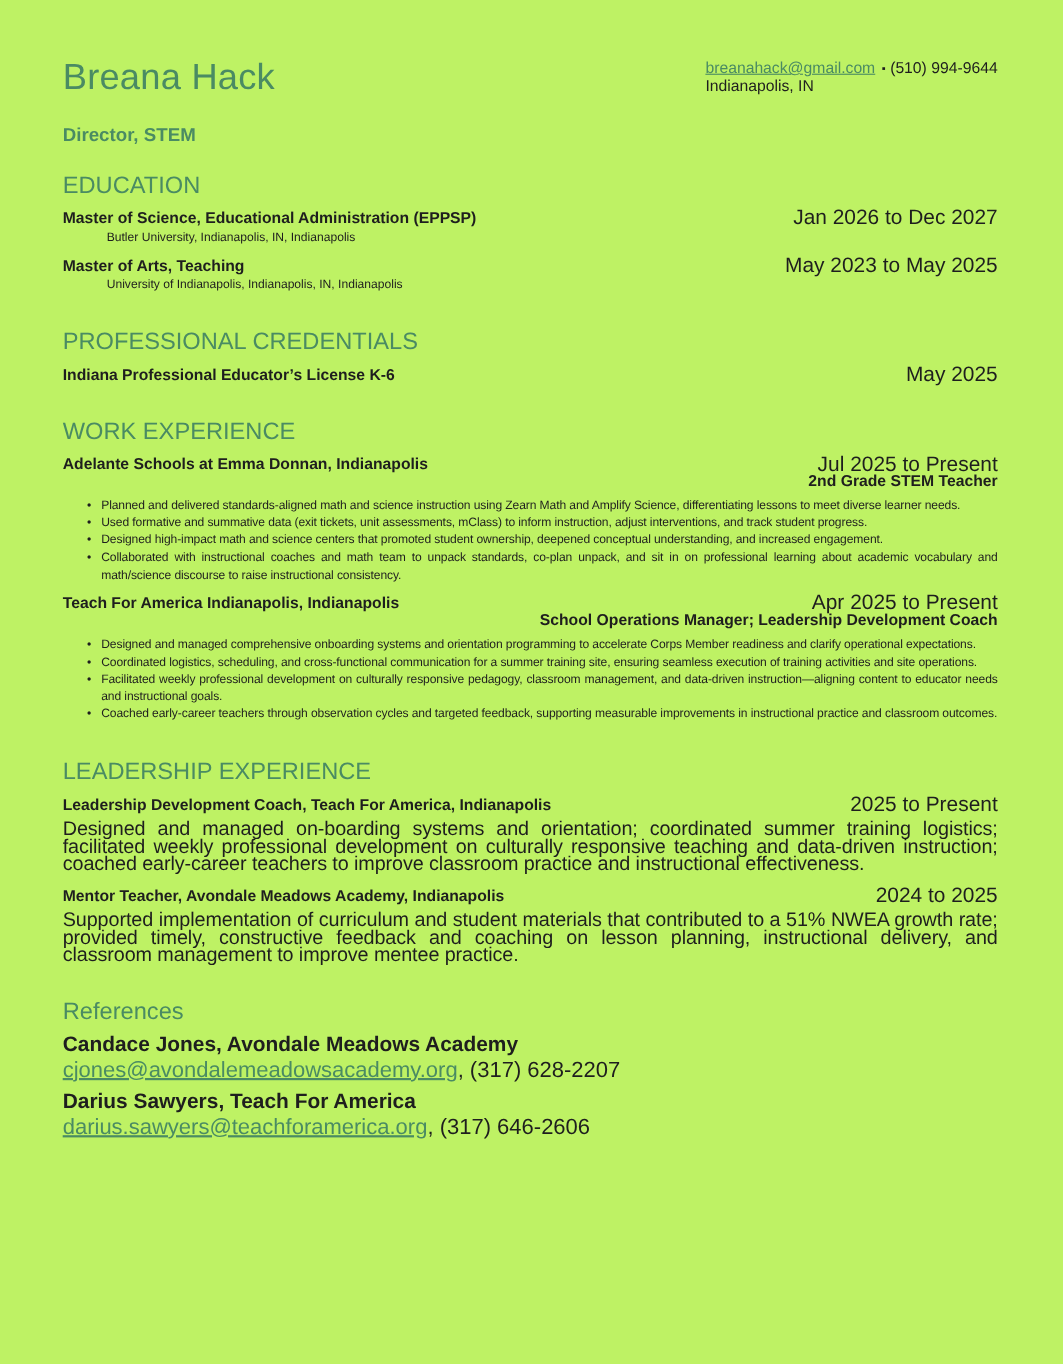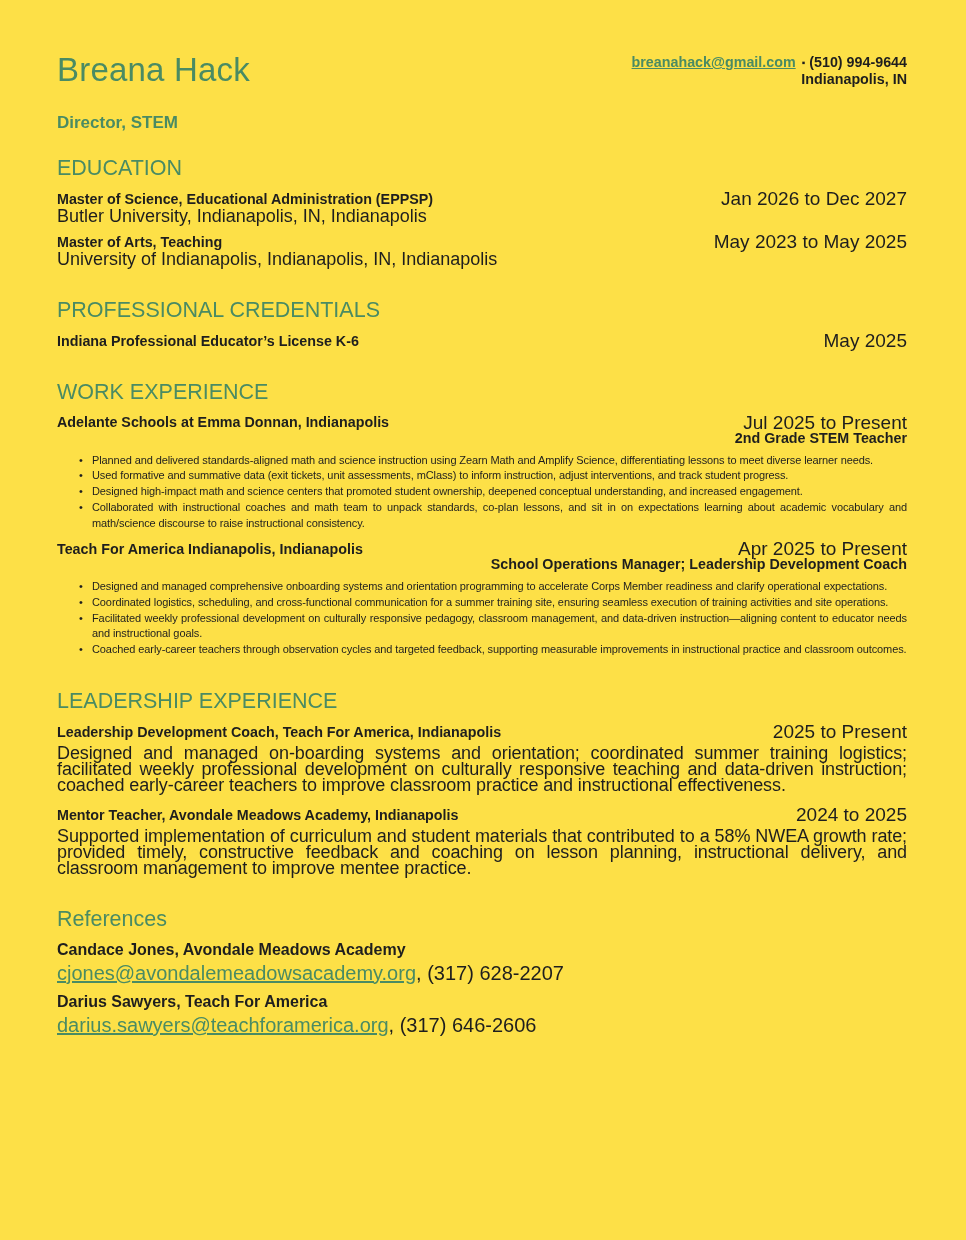--- a/index.html
+++ b/index.html
@@ -1,20 +1,20 @@
 <!DOCTYPE html>
 <html style="--accent: #4a8b63; --text: #1e1e1e;"><head>
 <meta charset="utf-8">
 <style>
   * { margin: 0; padding: 0; box-sizing: border-box; }
   html, body { background: #ffffff; }
   .page {
     width: 966px;
     height: 1240px;
-    background: #fde047;
+    background: #bef264;
     overflow: hidden;
     font-family: "Liberation Sans", sans-serif;
     color: #1e1e1e;
     position: relative;
   }
   .content {
     padding: 50px 59px 0 57px;
   }
   
   .header-row {
@@ -30,26 +30,25 @@
     letter-spacing: 0.2px;
   }
   .job-title {
     margin-top: 22px;
     font-size: 17px;
     font-weight: 700;
     color: var(--accent);
     line-height: 21px;
   }
   .contact {
-    text-align: right;
+    text-align: left;
     font-size: 14.3px;
     line-height: 17px;
     margin-top: 4px;
     white-space: nowrap;
-    font-weight: bold;
   }
   .contact a {
     color: var(--accent);
     text-decoration: underline;
   }
   .contact .sep {
     font-size: 10px;
     vertical-align: 1px;
     padding: 0 4px 0 6px;
   }
@@ -73,23 +72,24 @@
     font-size: 14.3px;
     line-height: 16px;
   }
   .row .dates {
     font-size: 19px;
     line-height: 16px;
     white-space: nowrap;
     font-weight: 400;
   }
   .subtitle {
-    font-size: 18px;
+    font-size: 11px;
     line-height: 16px;
     margin-top: 1px;
+    margin-left: 40px;
   }
   .entry { margin-bottom: 10px; }
   .cred-row { margin-bottom: 9px; }
   .job { margin-bottom: 10px; }
   .job-role {
     font-weight: 700;
     font-size: 14.3px;
     line-height: 15.5px;
     text-align: right;
   }
@@ -118,21 +118,21 @@
     font-size: 18px;
     line-height: 16px;
     text-align: justify;
     letter-spacing: -0.1px;
   }
   .lead-entry { margin-bottom: 14px; }
   
   .ref-entry { margin-bottom: 13px; }
   .ref-name {
     font-weight: 700;
-    font-size: 16px;
+    font-size: 19px;
     line-height: 16px;
     margin-bottom: 7px;
   }
   .ref-contact {
     font-size: 20px;
     line-height: 16px;
   }
   .ref-contact a {
     color: var(--accent);
     text-decoration: underline;
@@ -187,21 +187,21 @@
       <div class="job">
         <div class="row">
           <span class="bold-title">Adelante Schools at Emma Donnan, Indianapolis</span>
           <span class="dates">Jul 2025 to Present</span>
         </div>
         <div class="job-role">2nd Grade STEM Teacher</div>
         <ul class="bullets">
           <li>Planned and delivered standards-aligned math and science instruction using Zearn Math and Amplify Science, differentiating lessons to meet diverse learner needs.</li>
           <li>Used formative and summative data (exit tickets, unit assessments, mClass) to inform instruction, adjust interventions, and track student progress.</li>
           <li>Designed high-impact math and science centers that promoted student ownership, deepened conceptual understanding, and increased engagement.</li>
-          <li>Collaborated with instructional coaches and math team to unpack standards, co-plan lessons, and sit in on expectations learning about academic vocabulary and math/science discourse to raise instructional consistency.</li>
+          <li>Collaborated with instructional coaches and math team to unpack standards, co-plan unpack, and sit in on professional learning about academic vocabulary and math/science discourse to raise instructional consistency.</li>
         </ul>
       </div>
 
       <div class="job">
         <div class="row">
           <span class="bold-title">Teach For America Indianapolis, Indianapolis</span>
           <span class="dates">Apr 2025 to Present</span>
         </div>
         <div class="job-role">School Operations Manager; Leadership Development Coach</div>
         <ul class="bullets">
@@ -222,21 +222,21 @@
           <span class="dates">2025 to Present</span>
         </div>
         <div class="para">Designed and managed on-boarding systems and orientation; coordinated summer training logistics; facilitated weekly professional development on culturally responsive teaching and data-driven instruction; coached early-career teachers to improve classroom practice and instructional effectiveness.</div>
       </div>
 
       <div class="lead-entry">
         <div class="row">
           <span class="bold-title">Mentor Teacher, Avondale Meadows Academy, Indianapolis</span>
           <span class="dates">2024 to 2025</span>
         </div>
-        <div class="para">Supported implementation of curriculum and student materials that contributed to a 58% NWEA growth rate; provided timely, constructive feedback and coaching on lesson planning, instructional delivery, and classroom management to improve mentee practice.</div>
+        <div class="para">Supported implementation of curriculum and student materials that contributed to a 51% NWEA growth rate; provided timely, constructive feedback and coaching on lesson planning, instructional delivery, and classroom management to improve mentee practice.</div>
       </div>
     </div>
 
     <div class="section">
       <div class="section-heading">References</div>
 
       <div class="ref-entry">
         <div class="ref-name">Candace Jones, Avondale Meadows Academy</div>
         <div class="ref-contact"><a href="#">cjones@avondalemeadowsacademy.org</a><span>, (317) 628-2207</span></div>
       </div>

